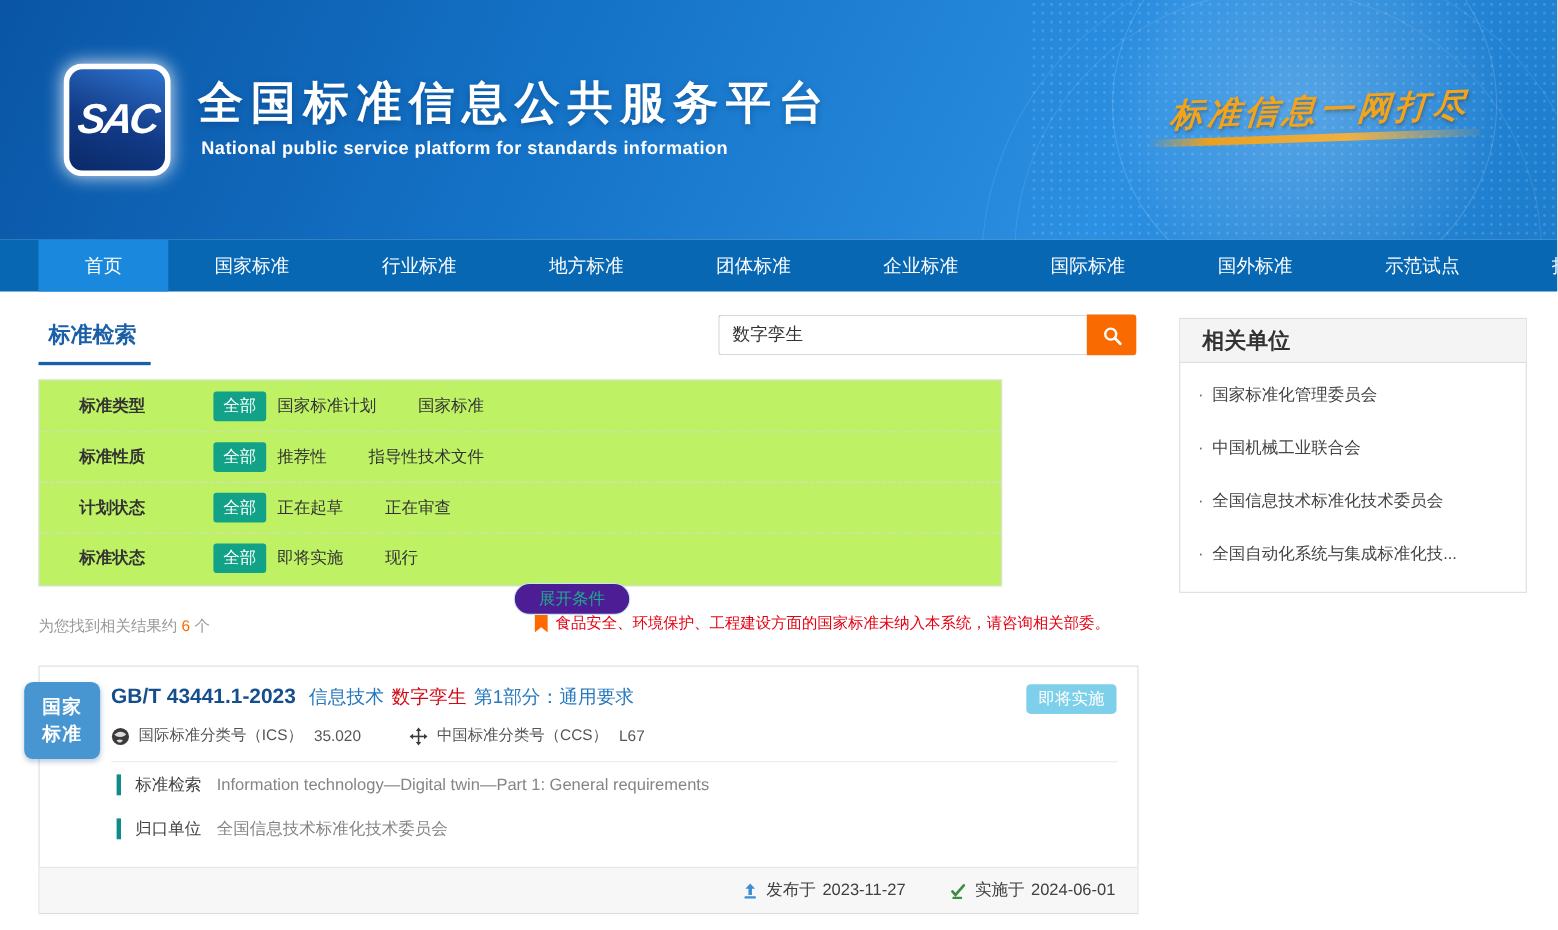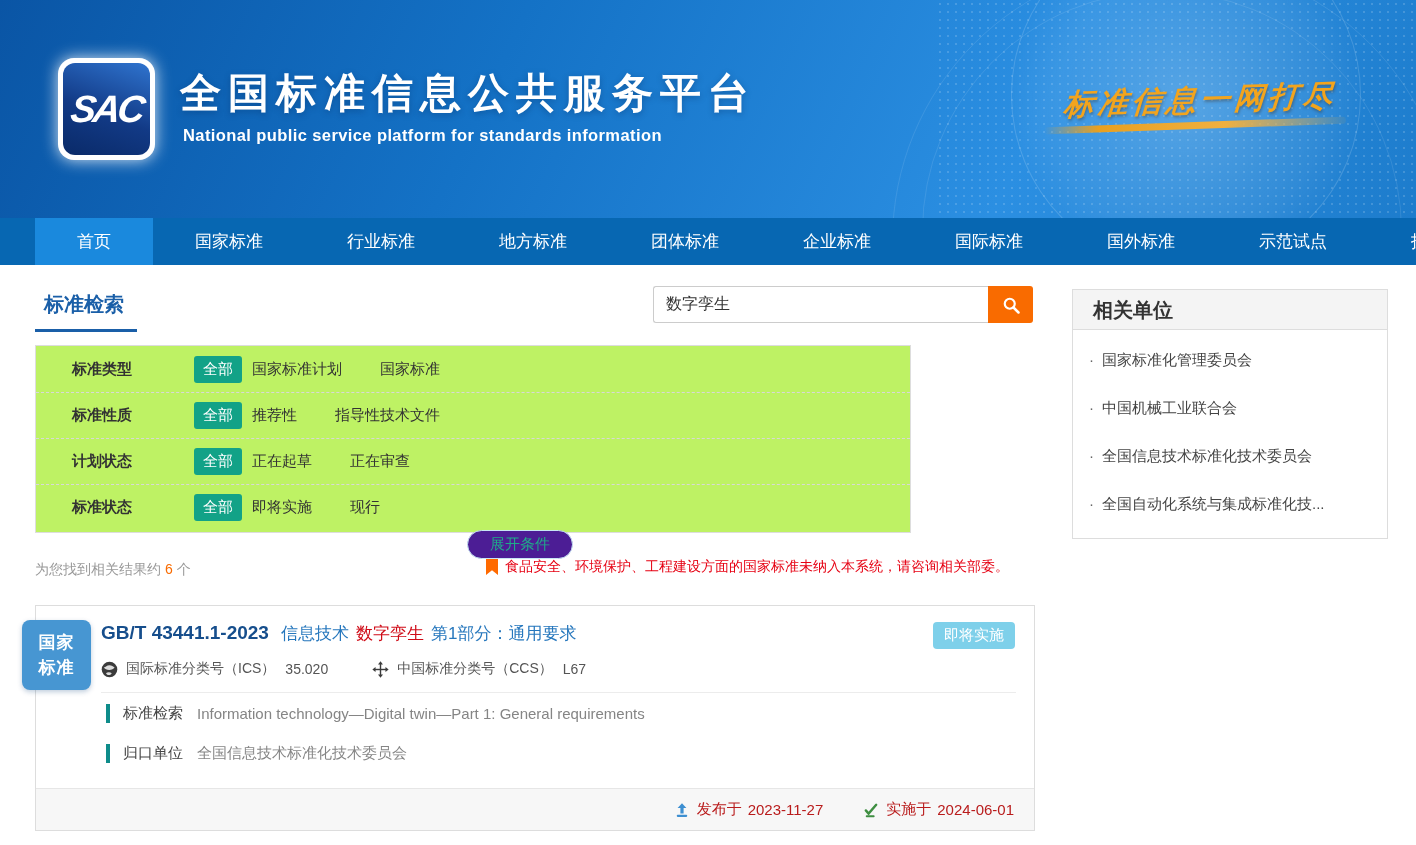--- a/index.html
+++ b/index.html
@@ -127,21 +127,21 @@
   .meta-label { margin-right:10px; }
   .card-divider { position:absolute; left:65px; top:86px; width:915px; border-top:1px solid #ececec; }
   .field-row { position:absolute; left:70px; display:flex; align-items:center; font-size:15px; white-space:nowrap; }
   .field-row.f1 { top:98px; }
   .field-row.f2 { top:138px; }
   .field-bar { width:4px; height:19px; background:#0e8c8a; margin-right:13px; }
   .field-label { color:#444; margin-right:14px; }
   .field-value { color:#858585; }
   .card-footer {
     position:absolute; left:0; bottom:0; width:100%; height:42px; background:#f7f7f7; border-top:1px solid #e6e6e6;
-    display:flex; align-items:center; justify-content:flex-end; padding-right:20px; font-size:15px; color:#b91c1c;
+    display:flex; align-items:center; justify-content:flex-end; padding-right:20px; font-size:15px; color:#404040;
   }
   .date-group { display:flex; align-items:center; margin-left:40px; }
   .date-icon { margin-right:7px; display:flex; }
   .date-label { margin-right:6px; }
 
   
   .sidebar { position:absolute; left:1072px; top:289px; width:316px; border:1px solid #ddd; background:#fff; }
   .sb-head { height:40px; line-height:40px; background:#f4f4f4; border-bottom:1px solid #ddd; padding-left:20px; font-size:20px; font-weight:bold; color:#333; }
   .sb-list { list-style:none; margin:0; padding:6px 0 10px; }
   .sb-item { height:48px; line-height:48px; padding-left:16px; font-size:15px; color:#444; cursor:pointer; white-space:nowrap; overflow:hidden; }

